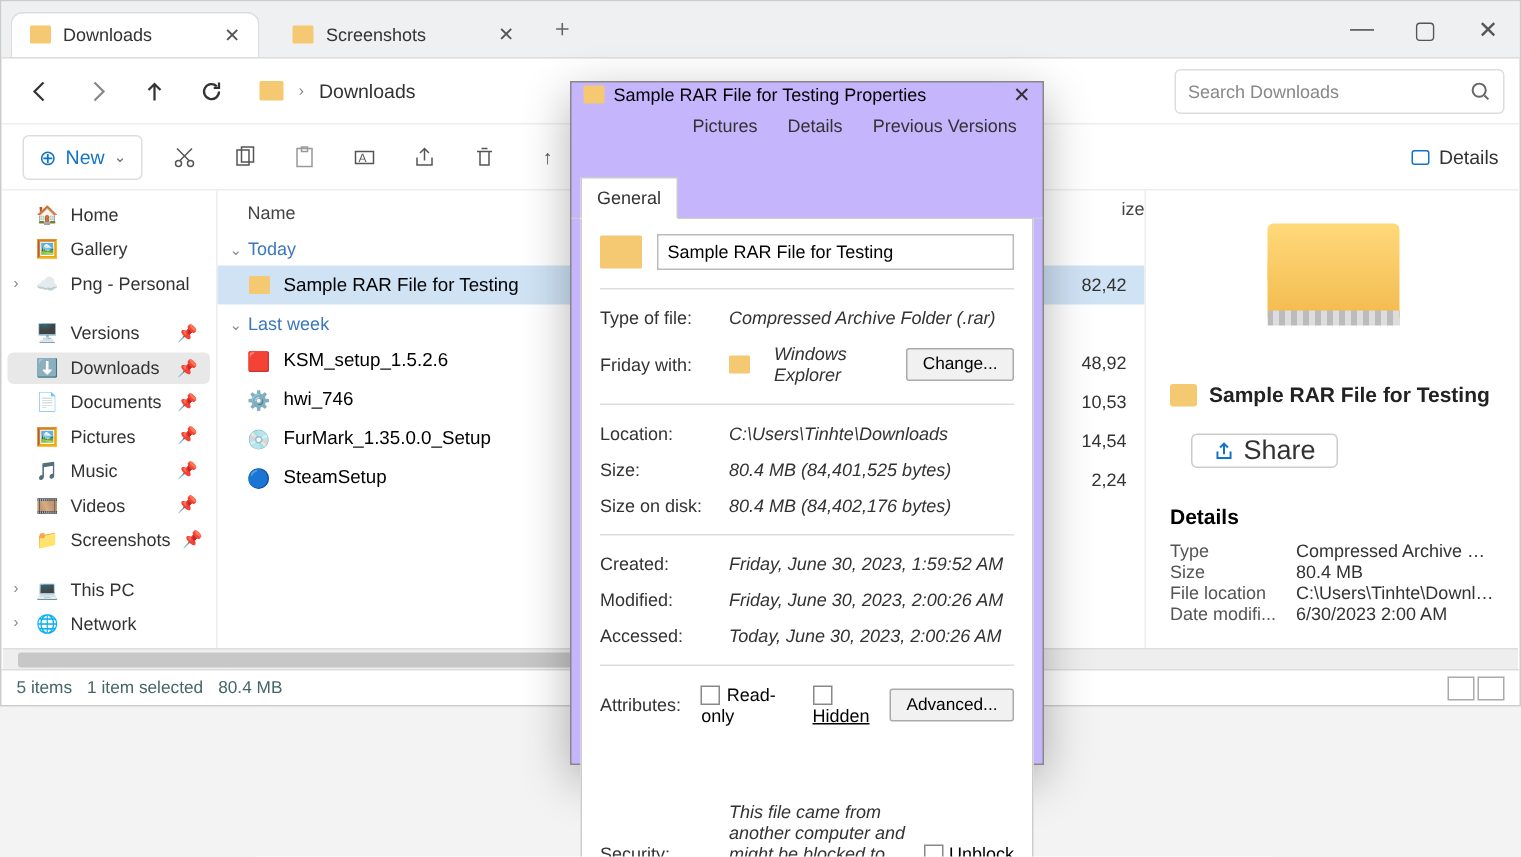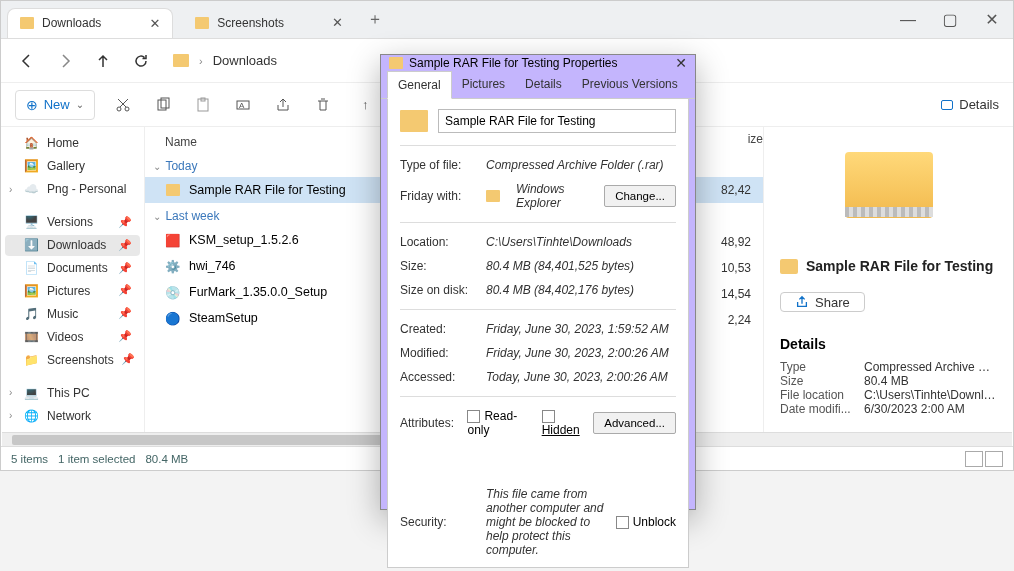--- a/index.html
+++ b/index.html
@@ -46,39 +46,39 @@
 .sizecol .srow{height:26px;line-height:26px;padding-right:12px;font-size:12px;color:#333;}
 .sizecol .sel{background:#cfe3f5;}
 .sizecol .hdr{height:24px;line-height:24px;font-size:12px;color:#444;}
 .previewpane{width:250px;border-left:1px solid #eee;padding:16px;display:flex;flex-direction:column;align-items:center;font-size:12px;}
 .bigicon{width:88px;height:72px;margin:30px 0 40px 0;position:relative;}
 .bigicon .fld{width:88px;height:66px;background:linear-gradient(#ffd97a,#f2b94c);border-radius:4px;position:absolute;bottom:0;}
 .bigicon .tab2{width:36px;height:14px;background:#f4c971;border-radius:3px 3px 0 0;position:absolute;top:0;left:0;}
 .bigicon .zip{position:absolute;left:0;right:0;top:34px;height:10px;background:repeating-linear-gradient(90deg,#bbb 0 4px,#ddd 4px 8px);}
 .pname{display:flex;align-items:center;gap:8px;font-size:14px;font-weight:600;color:#222;align-self:flex-start;}
 .pname .picon{width:18px;height:15px;background:#f4c971;border-radius:2px;}
-.sharebtn{margin:18px 0;align-self:flex-start;display:flex;align-items:center;gap:6px;border:1px solid #ccc;border-radius:4px;height:30px;padding:0 14px;font-size:13px;color:#333;}
+.sharebtn{margin:18px 14px;align-self:flex-start;display:flex;align-items:center;gap:6px;border:1px solid #ccc;border-radius:4px;height:30px;padding:0 14px;font-size:18px;color:#333;}
 .sharebtn .shicon{color:#1172c9;}
 .dhdr{align-self:flex-start;font-weight:600;font-size:14px;margin:6px 0 8px 0;}
 .drow{align-self:stretch;display:flex;font-size:12px;color:#555;height:20px;}
 .drow .k{width:84px;}
 .drow .v{flex:1;color:#333;white-space:nowrap;overflow:hidden;text-overflow:ellipsis;}
 .statusbar{height:24px;border-top:1px solid #ddd;display:flex;align-items:center;padding:0 10px;font-size:11.5px;color:#466;gap:10px;}
 .statusbar .viewicons{margin-left:auto;display:flex;gap:2px;}
 .statusbar .vi{width:18px;height:16px;border:1px solid #aaa;}
 .hscroll{height:14px;background:#eee;border-top:1px solid #ddd;margin:0 1px;position:relative;}
 .hscroll .thumb{position:absolute;left:10px;top:2px;height:10px;width:380px;background:#c7c7c7;border-radius:2px;}
 
 .dialog{position:absolute;left:380px;top:54px;width:316px;height:456px;background:#c4b5fd;border:1px solid #888;box-shadow:0 10px 30px rgba(0,0,0,.3);display:flex;flex-direction:column;font-size:12px;}
 .dtitle{height:28px;display:flex;align-items:center;padding:0 8px;gap:6px;}
 .dtitle .dfic{width:14px;height:12px;background:#f4c971;border-radius:1px;}
 .dtitle .dclose{margin-left:auto;font-size:14px;color:#333;}
 .dtabs{display:flex;padding:0 6px;border-bottom:1px solid #ccc;}
 .dtab{padding:6px 10px;color:#333;font-size:12px;}
-.dtab.active{background:#fff;border:1px solid #ccc;border-bottom:1px solid #fff;margin-bottom:-1px;}
+.dtab.active{background:#fff;border:1px solid #ccc;border-bottom:1px solid #fff;margin-bottom:-1px;margin-top:47px;}
 .dcontent{flex:1;background:#fff;margin:0 6px 6px 6px;border:1px solid #ccc;border-top:none;padding:10px 12px;display:flex;flex-direction:column;gap:10px;}
 .dsec{display:flex;align-items:center;gap:10px;}
 .dsec .lbl{width:76px;color:#333;}
 .dsec .val{flex:1;color:#333;font-style:italic;}
 .nameinput{flex:1;height:24px;border:1px solid #bbb;padding:0 6px;font-size:12px;}
 .smbtn{border:1px solid #aaa;background:#f1f1f1;height:22px;padding:0 10px;font-size:11.5px;border-radius:2px;}
 .hr{border-top:1px solid #ddd;margin:2px 0;}
 .chk{width:13px;height:13px;border:1px solid #888;display:inline-block;vertical-align:middle;margin-right:4px;}
 .dfoot{height:40px;display:flex;align-items:center;justify-content:flex-end;gap:10px;padding:0 14px;background:#f1f1f1;border-top:5px solid #0f172a;}
 .dfoot .btn{min-width:70px;height:24px;border:1px solid #888;background:#fdfdfd;font-size:12px;border-radius:2px;}
@@ -130,20 +130,29 @@
     <div class="navbtn">
       <svg width="16" height="16" viewBox="0 0 16 16">
           <path d="M13 8a5 5 0 1 1-1.5-3.5M13 2v3.5H9.5" fill="none" stroke="#333" stroke-width="1.5"></path>
         </svg>
     </div>
     <div class="addrbox">
       <span class="foldericon"></span>
       <span class="chev">›</span>
       <span>Downloads</span>
     </div>
+    <div class="searchbox">
+      <span>Search Downloads</span>
+      <span class="sicon">
+        <svg width="14" height="14" viewBox="0 0 16 16">
+            <circle cx="7" cy="7" r="5" fill="none" stroke="#666" stroke-width="1.5"></circle>
+            <path d="M11 11l3 3" stroke="#666" stroke-width="1.5"></path>
+          </svg>
+      </span>
+    </div>
   </div>
 
   <div class="toolbar">
     <div class="newbtn">
       <span class="plus">⊕</span>
       <span>New</span>
       <span style="font-size:10px;color:#666;">⌄</span>
     </div>
     <span class="tbicon">
         <svg width="16" height="16" viewBox="0 0 16 16">

